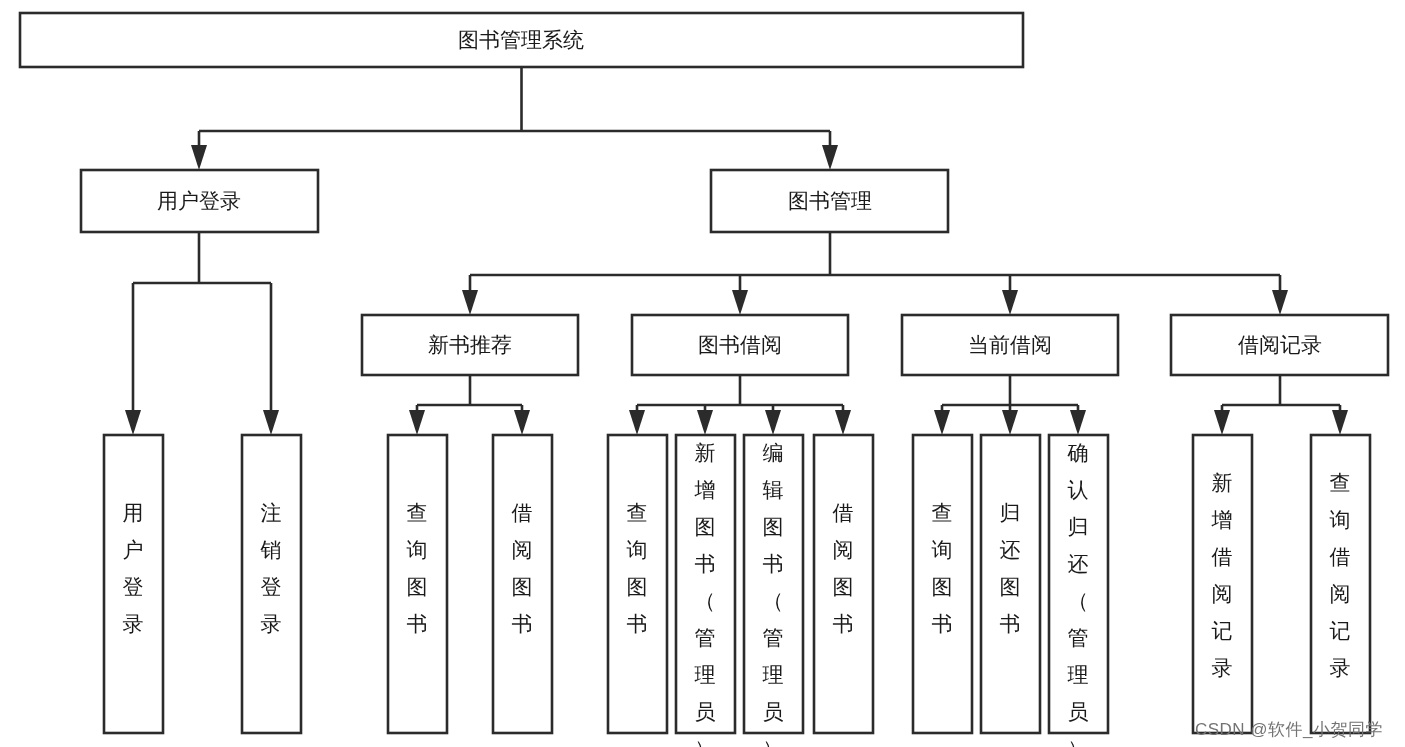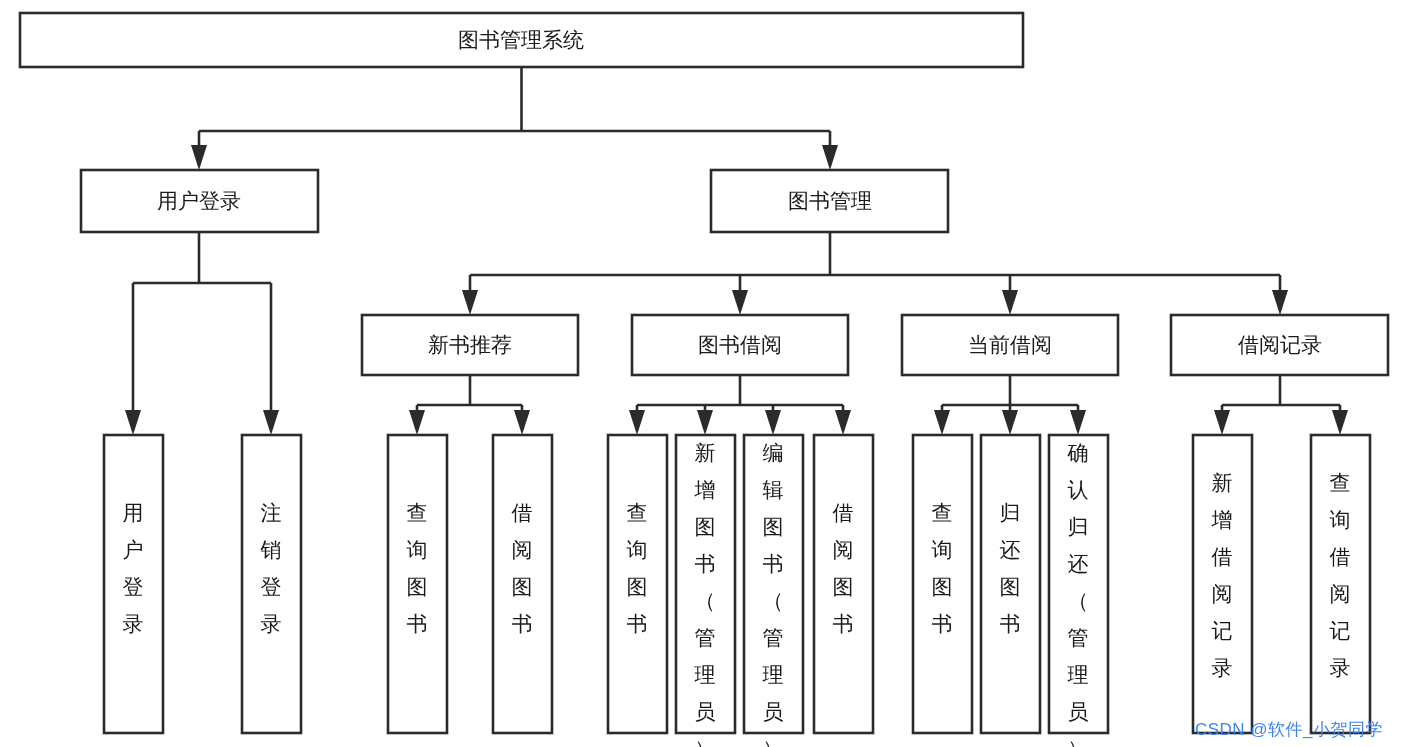--- a/index.html
+++ b/index.html
@@ -51,21 +51,21 @@
     font-size: 21px;
     fill: #1a1a1a;
     text-anchor: middle;
   }
   .watermark {
     position: absolute;
     right: 12px;
     bottom: 6px;
     font-family: "Liberation Sans", "DejaVu Sans", sans-serif;
     font-size: 17px;
-    color: #3b82f6;
+    color: #737373;
     letter-spacing: 0.5px;
     white-space: nowrap;
     user-select: none;
   }
 </style>
 </head>
 <body>
 
 <div id="diagram-root">
 

